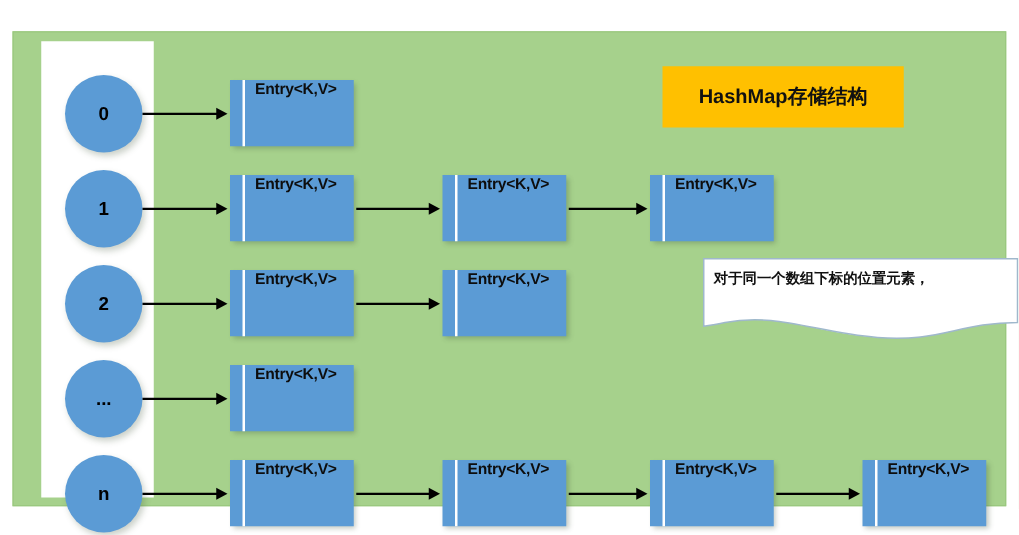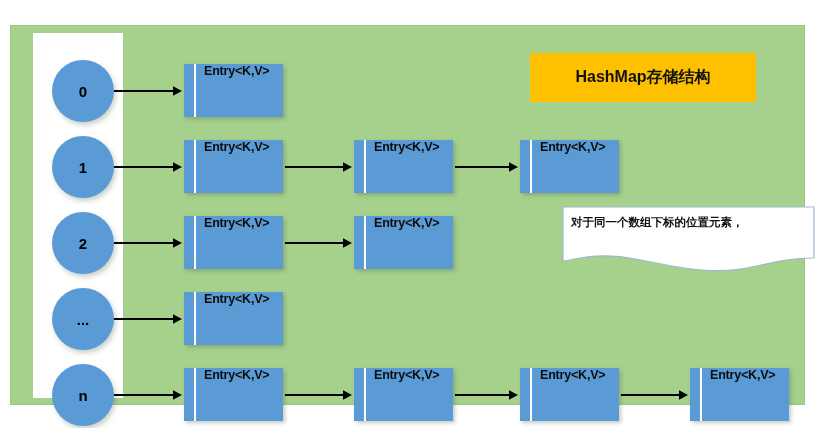--- a/index.html
+++ b/index.html
@@ -89,21 +89,21 @@
     height: 12px;
     pointer-events: none;
   }
   .arrow svg { display: block; overflow: visible; }
 
   
   #title-badge {
     position: absolute;
     left: 519px;
     top: 27px;
-    width: 226px;
+    width: 193px;
     height: 49px;
     background: #ffc000;
     display: flex;
     align-items: center;
     justify-content: center;
     box-sizing: border-box;
   }
   #title-badge .title-text {
     font-size: 16px;
     font-weight: bold;

